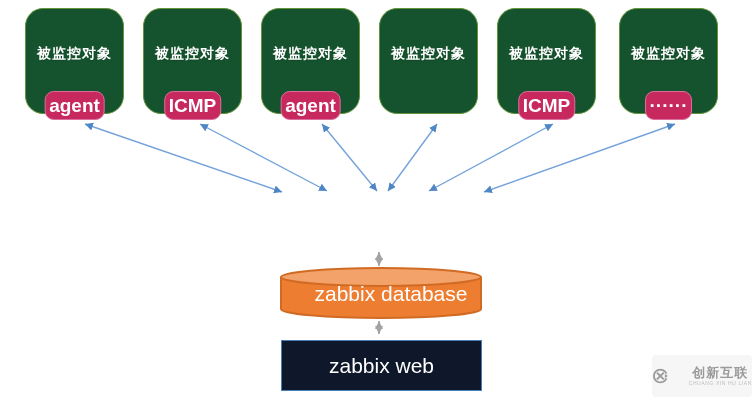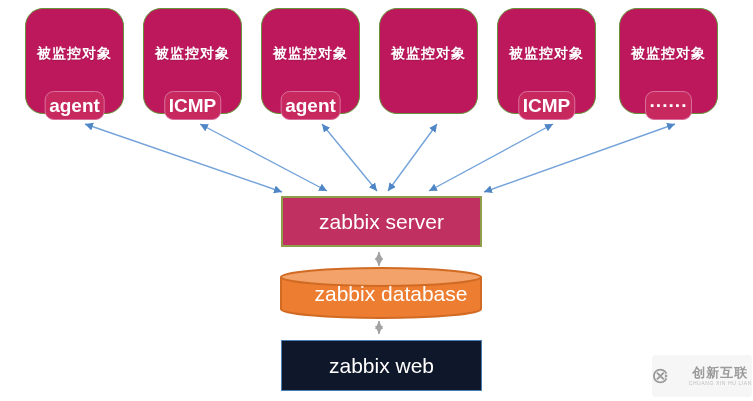--- a/index.html
+++ b/index.html
@@ -6,21 +6,21 @@
   body{font-family:"Liberation Sans", sans-serif; background:#ffffff;}
   .canvas{
     position:relative; width:753px; height:401px; background:#ffffff;
     overflow:hidden;
   }
   .arrow-layer{position:absolute; left:0; top:0; width:753px; height:401px; z-index:1;}
 
   
   .node{
     position:absolute; top:8px; width:97px; height:104px;
-    background:#be185d; border:1px solid #639437; border-radius:18px;
+    background:#14532d; border:1px solid #639437; border-radius:18px;
     display:flex; align-items:center; justify-content:center;
     z-index:2;
   }
   .node-title{
     color:#ffffff; font-weight:bold; font-size:14px; letter-spacing:1px;
     margin-bottom:14px; text-shadow:0 1px 1px rgba(0,0,0,0.15);
     white-space:nowrap;
   }
   .node-proto{
     position:absolute; bottom:-7px; left:50%; transform:translateX(-50%);
@@ -123,23 +123,20 @@
   </div>
   <div class="node n5">
     <div class="node-title">被监控对象</div>
     <div class="node-proto">ICMP</div>
   </div>
   <div class="node n6">
     <div class="node-title">被监控对象</div>
     <div class="node-proto">······</div>
   </div>
 
-  <div class="server">
-    <span>zabbix server</span>
-  </div>
 
   <div class="db-label">
     <span>zabbix database</span>
   </div>
 
   <div class="web">
     <span>zabbix web</span>
   </div>
 
   <div class="watermark">

